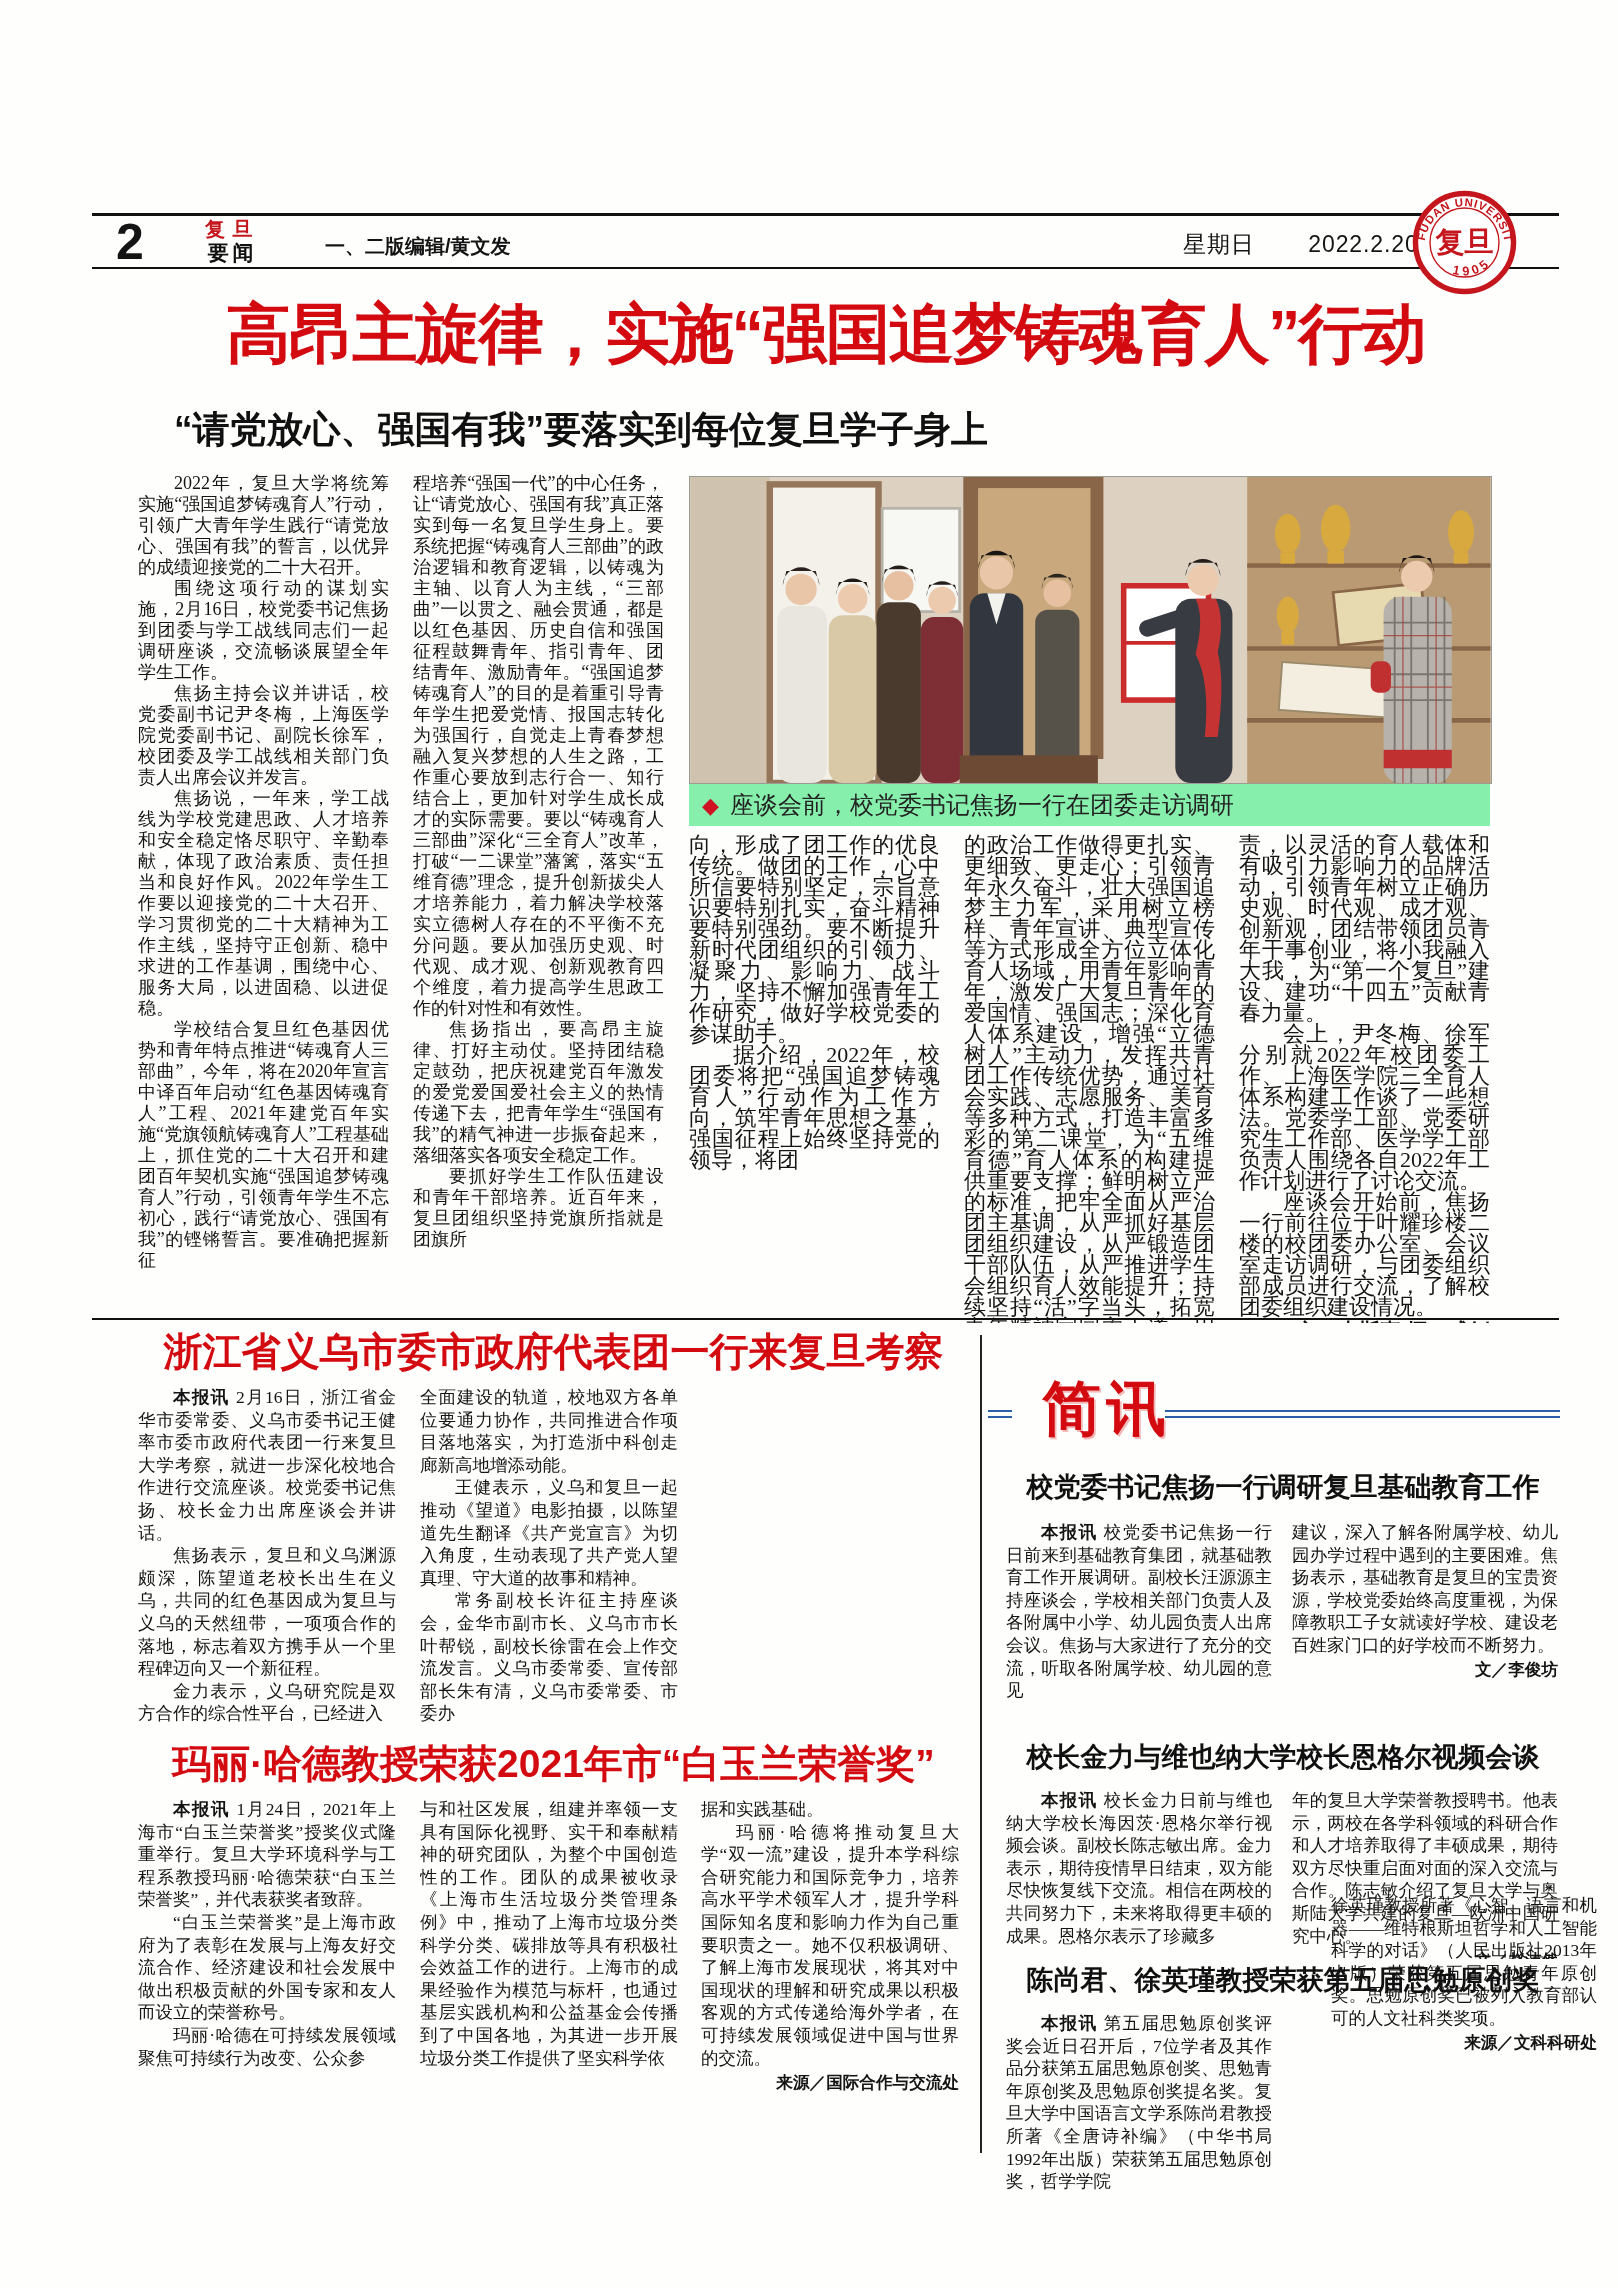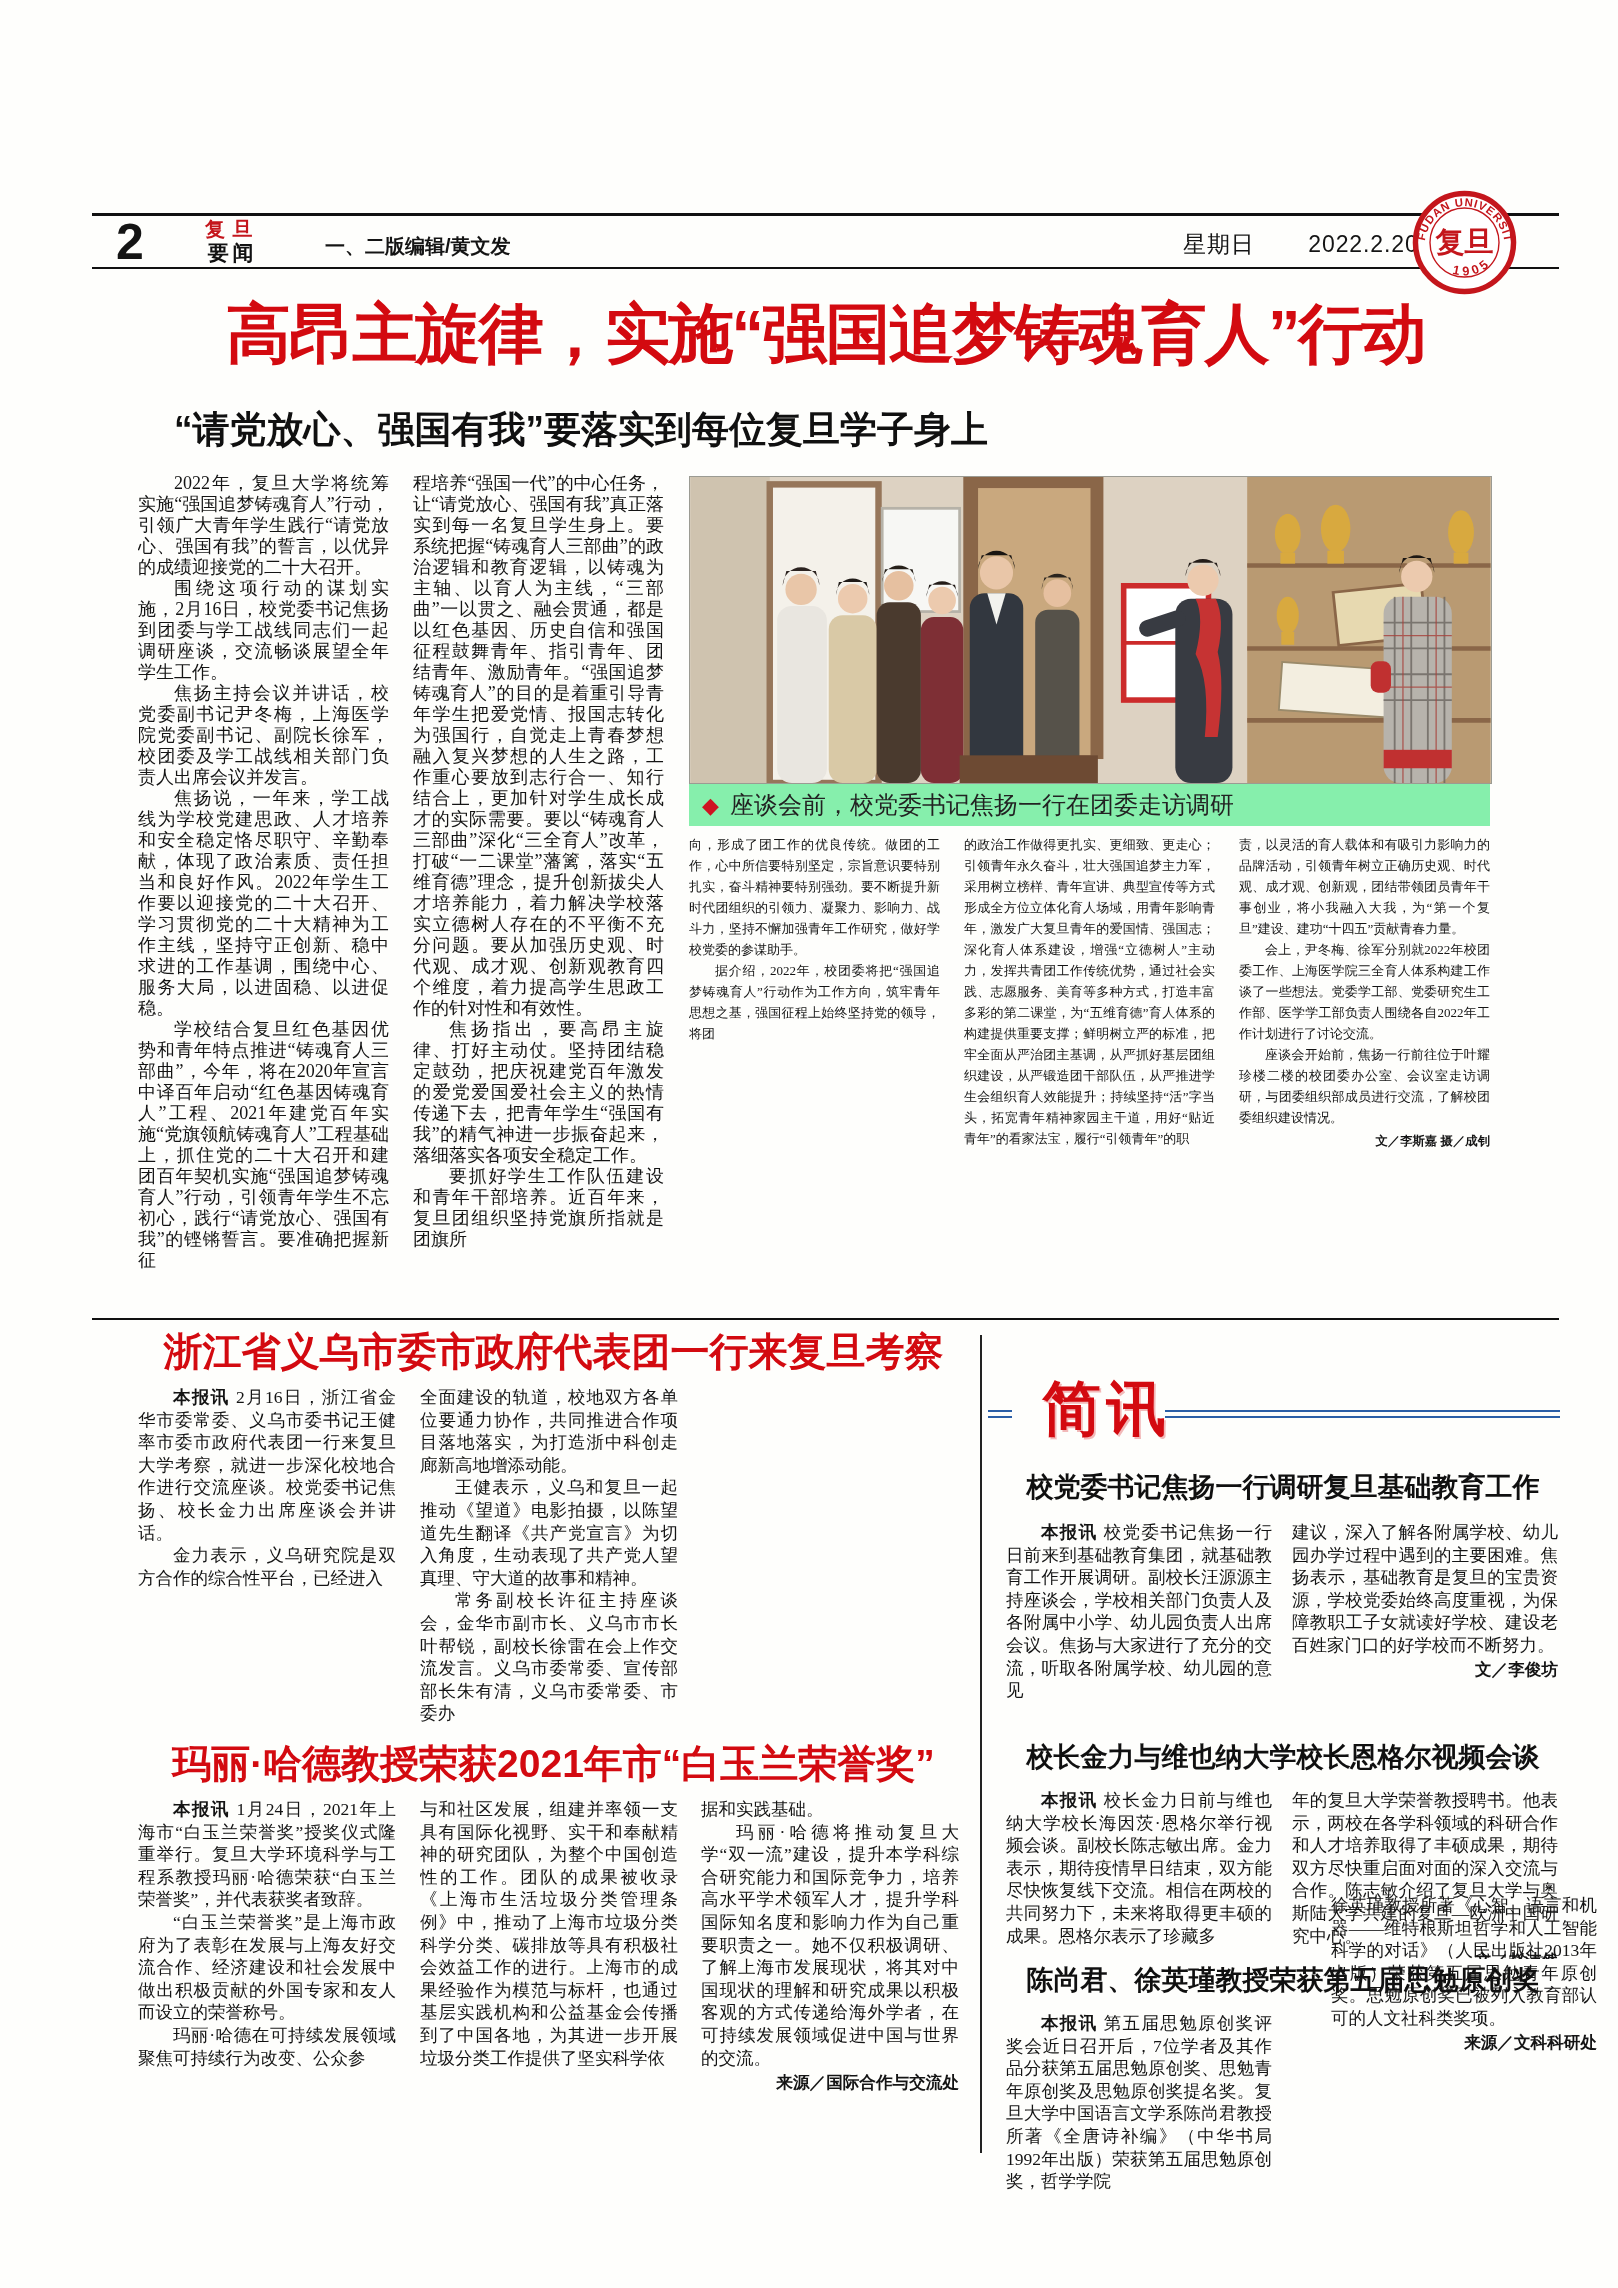--- a/index.html
+++ b/index.html
@@ -23,21 +23,21 @@
   .h-brief{width:554px;text-align:center;color:#101010;white-space:nowrap;
            font:bold 27px/33px "Liberation Sans","DejaVu Sans",sans-serif;}
   
   .bcol{overflow:hidden;text-align:justify;}
   .bcol p{margin:0;}
   .bcol p.ind{text-indent:2em;}
   .bcol p.byline{text-align:right;font-family:"Liberation Sans","DejaVu Sans",sans-serif;
                  font-weight:bold;font-size:0.95em;padding-top:2.8px;}
   .bcol .lead{font-family:"Liberation Sans","DejaVu Sans",sans-serif;font-weight:bold;}
   .tc12{width:251px;height:845px;font-size:18px;line-height:21px;}
-  .tc345{width:251px;height:489px;font-size:13px;line-height:21px;}
+  .tc345{width:251px;height:489px;font-size:22px;line-height:21px;}
   .lowcol{width:258px;height:360px;font-size:17.5px;line-height:22.6px;}
   .briefcol{width:266px;font-size:17.5px;line-height:22.6px;}
   
   .photo{border:0.9px solid #9b9b93;overflow:hidden;background:#ddd2c2;}
   .capbar{background:#86efac;font:24px/42px "Liberation Sans","DejaVu Sans",sans-serif;color:#222;
           white-space:nowrap;overflow:hidden;}
   .capbar .dia{color:#cf1322;margin:0 11px 0 13px;font-size:22px;}
   
   .vrule{background:#222;}
   .jx-title{color:#d30a10;font:bold 59px/65px "Liberation Sans","DejaVu Sans",sans-serif;
@@ -205,20 +205,21 @@
       <p class="ind">座谈会开始前，焦扬一行前往位于叶耀珍楼二楼的校团委办公室、会议室走访调研，与团委组织部成员进行交流，了解校团委组织建设情况。</p>
       <p class="byline">文／李斯嘉 摄／成钊</p>
     </div>
 
   <div class="abs rule" style="left:92px;top:1318px;width:1467px;height:1.8px;"></div>
   <div class="abs vrule" style="left:980px;top:1335px;width:1.8px;height:818px;"></div>
 
   <div class="abs h-sec" style="left:138px;top:1329px;">浙江省义乌市委市政府代表团一行来复旦考察</div>
   <div class="abs bcol lowcol" style="left:138px;top:1386px;height:356px;">
       <p class="ind"><span class="lead">本报讯 </span>2月16日，浙江省金华市委常委、义乌市委书记王健率市委市政府代表团一行来复旦大学考察，就进一步深化校地合作进行交流座谈。校党委书记焦扬、校长金力出席座谈会并讲话。</p>
+      <p class="ind">焦扬表示，复旦和义乌渊源颇深，陈望道老校长出生在义乌，共同的红色基因成为复旦与义乌的天然纽带，一项项合作的落地，标志着双方携手从一个里程碑迈向又一个新征程。</p>
       <p class="ind">金力表示，义乌研究院是双方合作的综合性平台，已经进入</p>
     </div>
   <div class="abs bcol lowcol" style="left:420px;top:1386px;height:356px;">
       <p>全面建设的轨道，校地双方各单位要通力协作，共同推进合作项目落地落实，为打造浙中科创走廊新高地增添动能。</p>
       <p class="ind">王健表示，义乌和复旦一起推动《望道》电影拍摄，以陈望道先生翻译《共产党宣言》为切入角度，生动表现了共产党人望真理、守大道的故事和精神。</p>
       <p class="ind">常务副校长许征主持座谈会，金华市副市长、义乌市市长叶帮锐，副校长徐雷在会上作交流发言。义乌市委常委、宣传部部长朱有清，义乌市委常委、市委办</p>
     </div>
 
   <div class="abs h-sec" style="left:138px;top:1741px;">玛丽·哈德教授荣获2021年市“白玉兰荣誉奖”</div>
   <div class="abs bcol lowcol" style="left:138px;top:1798px;">

